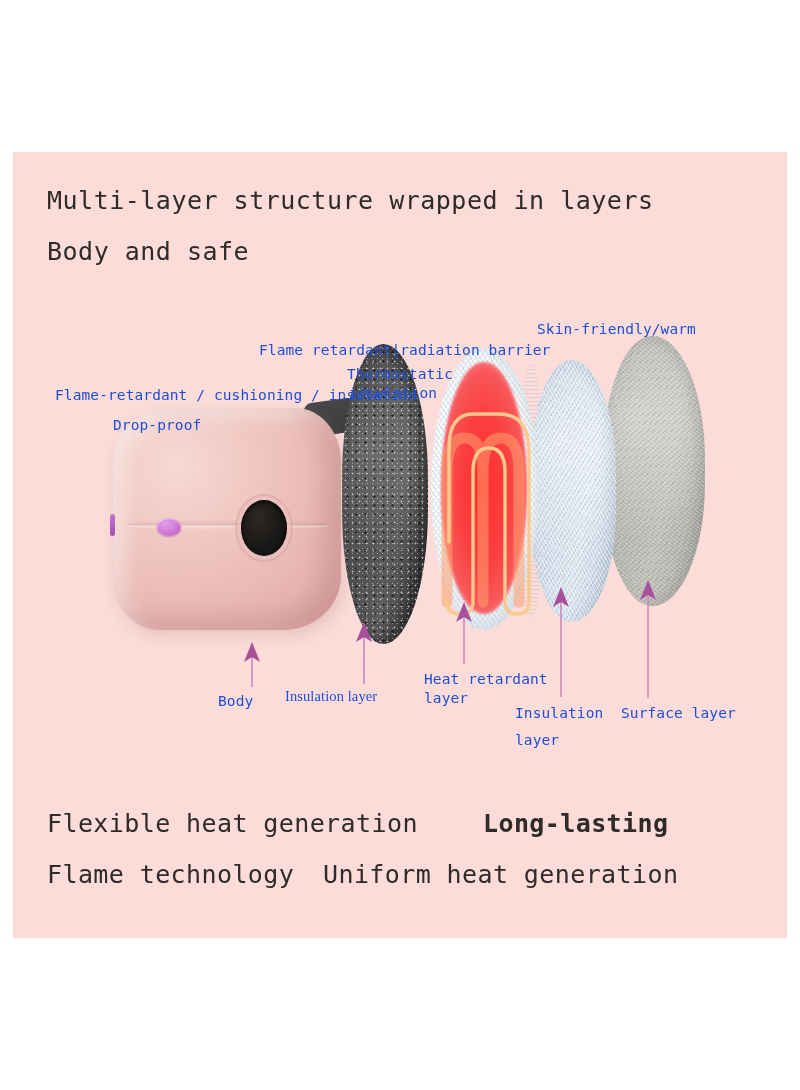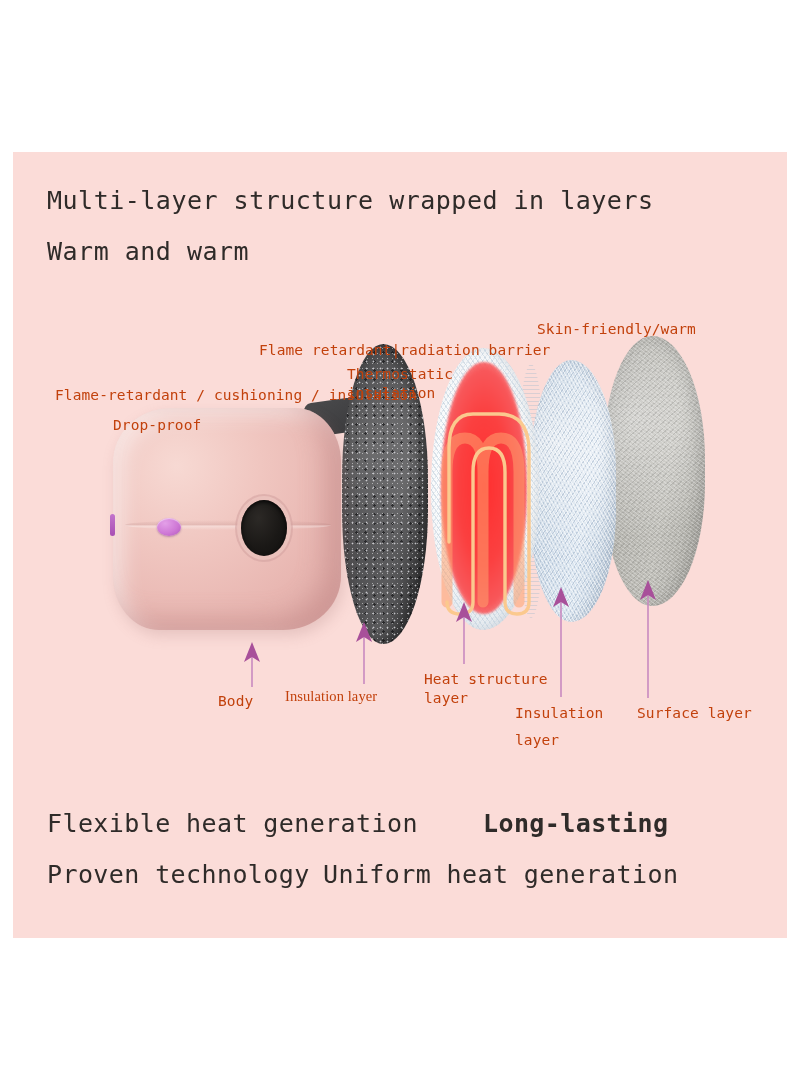--- a/index.html
+++ b/index.html
@@ -49,42 +49,42 @@
     white-space: nowrap;
   }
   #foot-1a { left: 34px;  top: 657px; }
   #foot-1b { left: 470px; top: 657px; font-weight: bold; }
   #foot-2a { left: 34px;  top: 708px; }
   #foot-2b { left: 310px; top: 708px; }
 
   
   .callout {
     position: absolute;
-    color: #c2410c;
+    color: #1d4ed8;
     font-family: "DejaVu Sans Mono", "Liberation Mono", monospace;
     font-size: 14.5px;
     letter-spacing: .1px;
     white-space: nowrap;
     line-height: 1.28;
   }
   .callout.wrap { white-space: normal; }
 
   
   #lbl-skin        { left: 524px; top: 168px; }
   #lbl-flame-rad   { left: 246px; top: 189px; }
-  #lbl-thermo      { left: 334px; top: 213px; width: 92px; text-align: left; }
+  #lbl-thermo      { left: 334px; top: 213px; width: 92px; text-align: center; }
   #lbl-flame-cush  { left: 42px;  top: 234px; }
   #lbl-drop        { left: 100px; top: 264px; }
 
   
   #lbl-body        { left: 205px; top: 540px; }
   #lbl-ins-1       { left: 272px; top: 535px; font-family: Liberation Serif, serif; }
   #lbl-heat        { left: 411px; top: 518px; width: 140px; }
   #lbl-ins-2       { left: 502px; top: 552px; width: 95px; }
-  #lbl-surface     { left: 608px; top: 552px; margin-left: 16px; }
+  #lbl-surface     { left: 608px; top: 552px; }
 
   
   .arrow {
     position: absolute;
     width: 22px;
     pointer-events: none;
   }
   .arrow svg { display: block; overflow: visible; }
 
   #arr-body      { left: 228px; top: 490px; height: 45px; }
@@ -268,21 +268,21 @@
 
   
   .sub { display: block; }
 </style>
 </head>
 <body>
 
 <div id="panel">
 
   <div class="headline" id="title-line-1">Multi-layer structure wrapped in layers</div>
-  <div class="headline" id="title-line-2">Warm and warm</div>
+  <div class="headline" id="title-line-2">Body and safe</div>
 
   <div id="stack">
 
     <div class="layer" id="layer-surface"></div>
 
     <div class="layer" id="layer-blue-rim"></div>
     <div class="layer" id="layer-blue"></div>
 
     <div class="layer" id="layer-heat-white"></div>
     <div class="layer" id="layer-heat-glow"></div>
@@ -349,29 +349,29 @@
       <line x1="11" y1="118" x2="11" y2="14" stroke="#c98ac0" stroke-width="1.6"></line>
       <path d="M11 0 L19 20 L11 15 L3 20 Z" fill="#a8509a"></path>
     </svg>
   </div>
 
   <div class="callout" id="lbl-body">Body</div>
 
   <div class="callout" id="lbl-ins-1">Insulation layer</div>
 
   <div class="callout wrap" id="lbl-heat">
-    <span class="sub">Heat structure</span>
+    <span class="sub">Heat retardant</span>
     <span class="sub">layer</span>
   </div>
 
   <div class="callout wrap" id="lbl-ins-2">
     <span class="sub">Insulation</span>
     <span class="sub" style="margin-top:8px">layer</span>
   </div>
 
   <div class="callout" id="lbl-surface">Surface layer</div>
 
   <div class="footline" id="foot-1a">Flexible heat generation</div>
   <div class="footline" id="foot-1b">Long-lasting</div>
-  <div class="footline" id="foot-2a">Proven technology</div>
+  <div class="footline" id="foot-2a">Flame technology</div>
   <div class="footline" id="foot-2b">Uniform heat generation</div>
 
 </div>
 
 </body></html>

